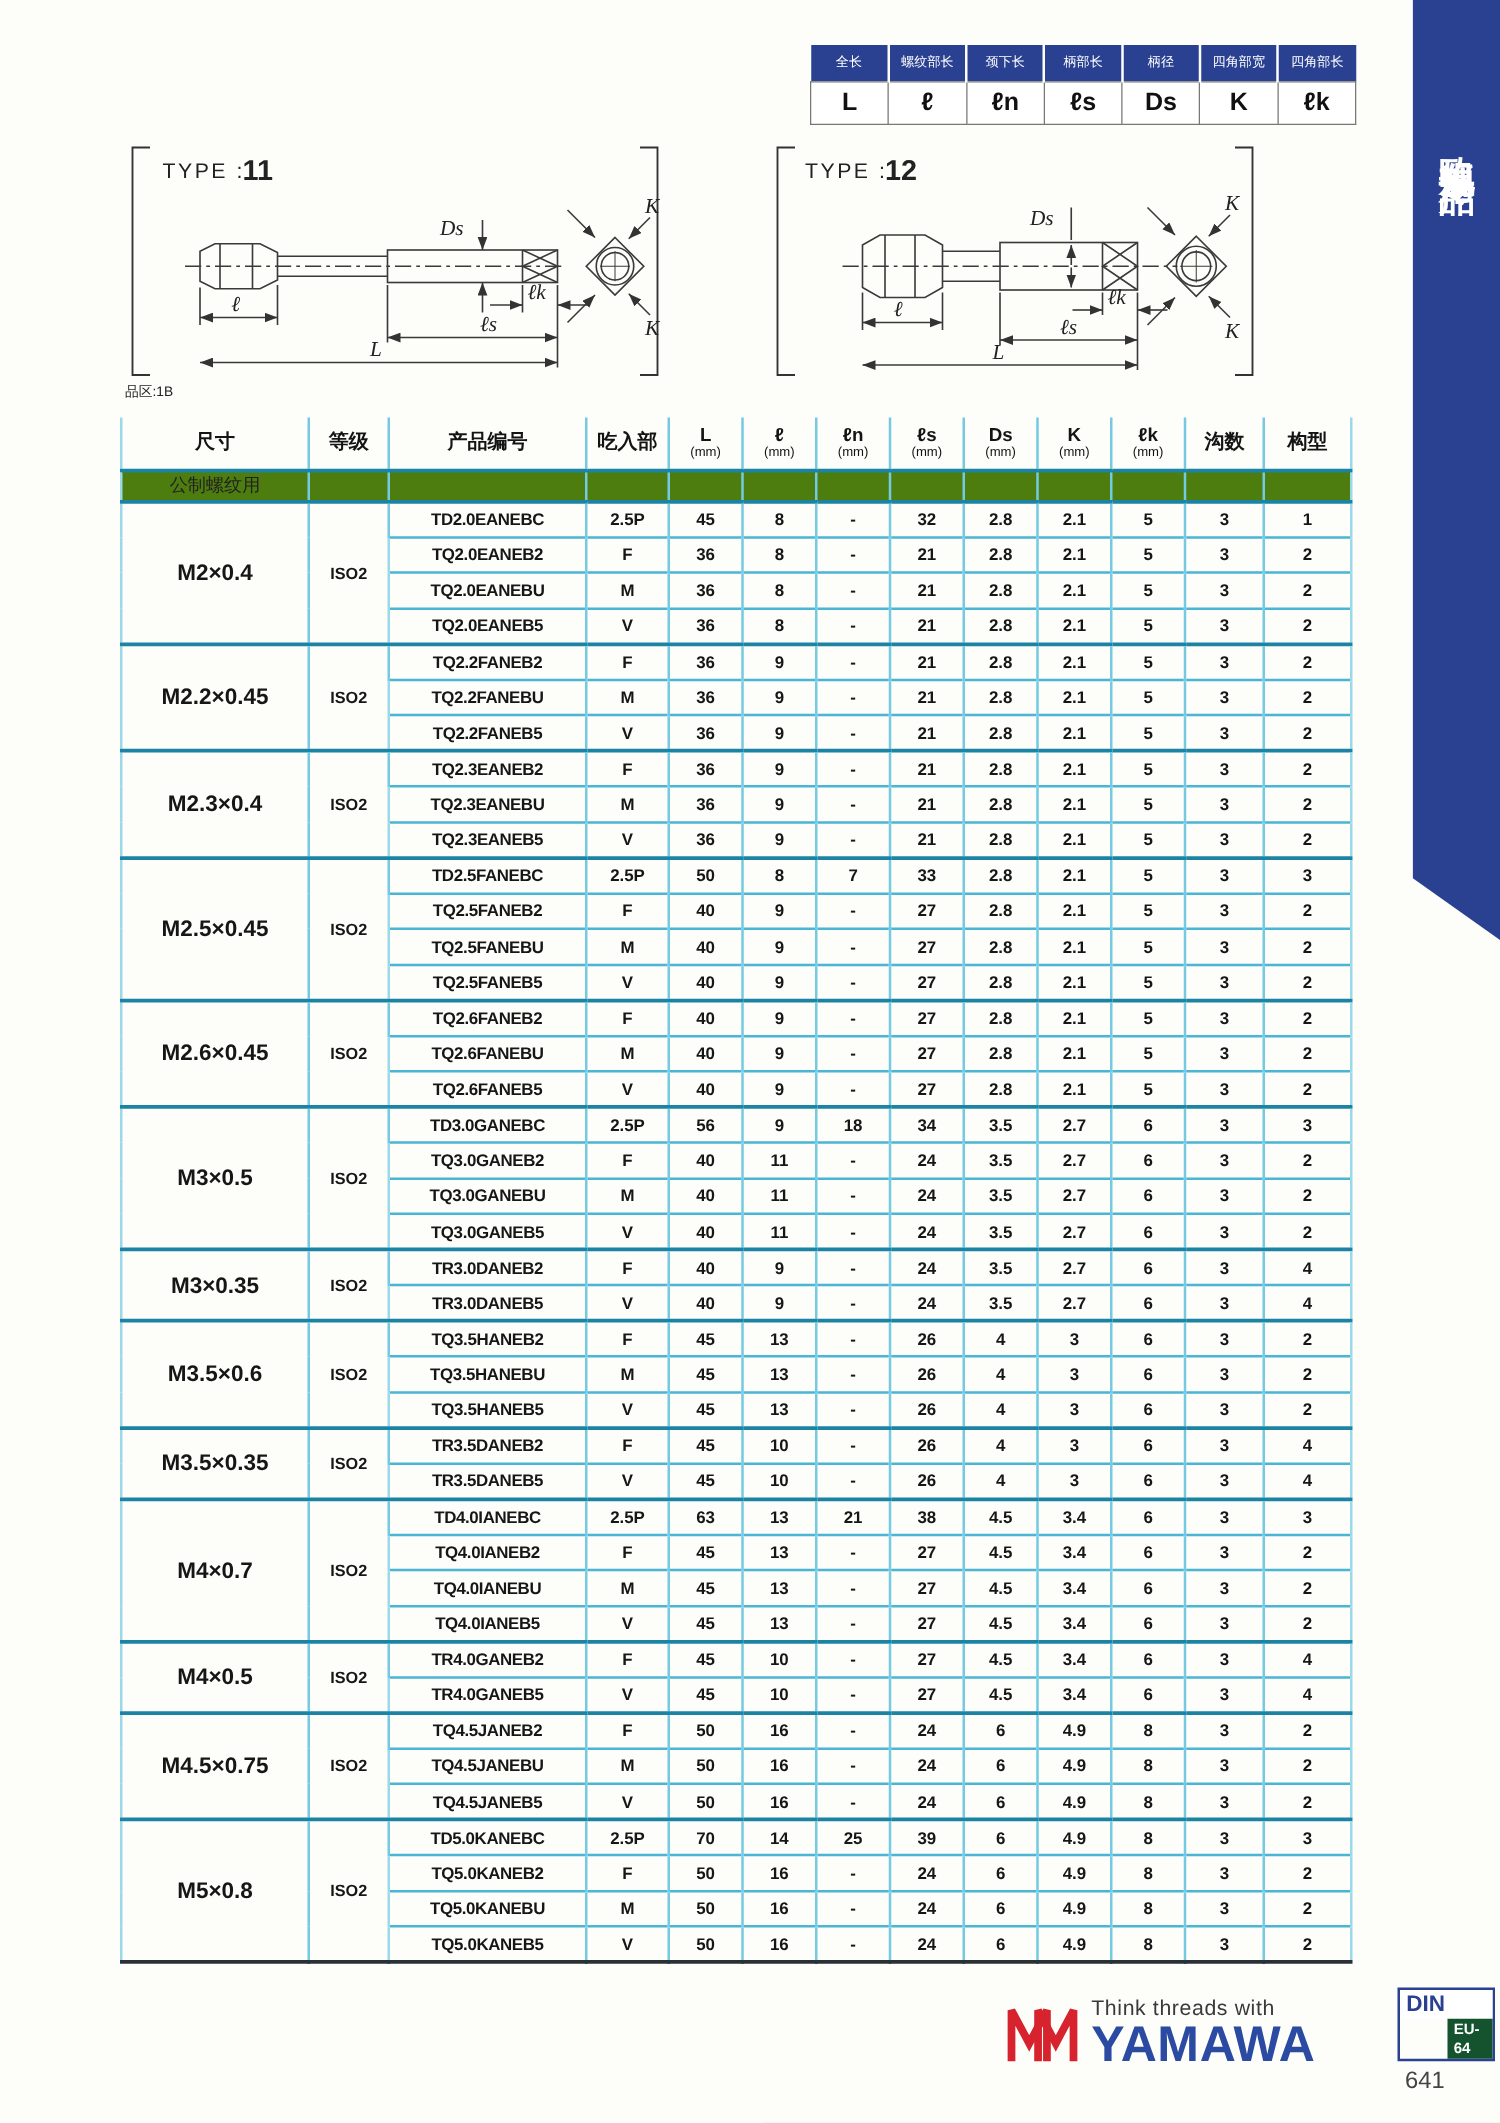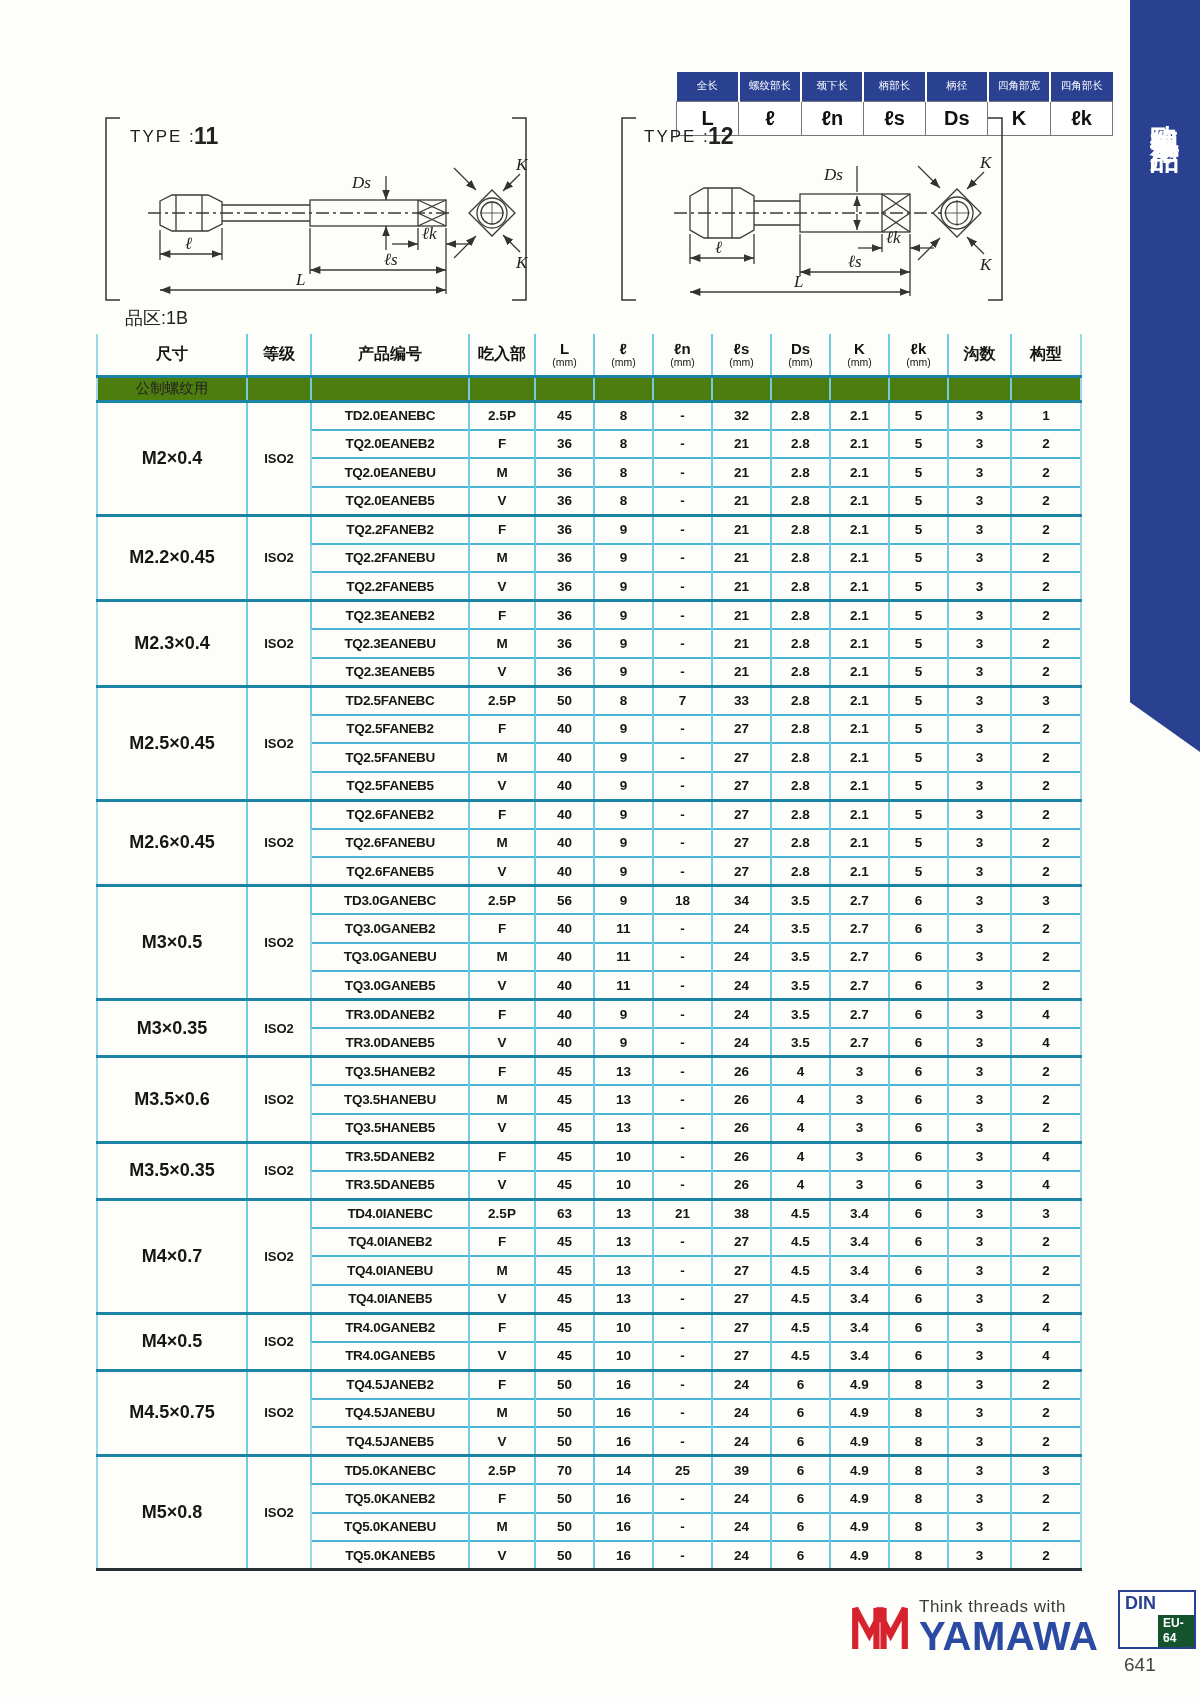--- a/index.html
+++ b/index.html
@@ -6,37 +6,37 @@
   body { font-family:"Liberation Sans", sans-serif; background:#e8e8e8; }
   .page { position:relative; width:1200px; height:1698px; background:#fdfdf9; overflow:hidden; margin:0 auto; }
 
   
   .banner { position:absolute; top:0; right:0; width:70px; height:752px; background:#2a4192;
             clip-path:polygon(0 0,100% 0,100% 100%,0 93.4%); }
   .banner-text { position:absolute; top:102px; left:50%; transform:translateX(-50%);
             writing-mode:vertical-rl; color:#fff; font-size:29px; font-weight:bold; letter-spacing:4px; }
 
   
-  .spec-table { position:absolute; left:676px; top:36px; width:437px; border-collapse:collapse; table-layout:fixed;margin-top:36px; }
+  .spec-table { position:absolute; left:648px; top:36px; width:437px; border-collapse:collapse; table-layout:fixed; }
   .spec-table th { background:#2a4192; color:#fff; font-size:10.5px; font-weight:normal; height:29px;
                    border-left:2px solid #fdfdf9; text-align:center; }
   .spec-table th:first-child { border-left:none; }
   .spec-table td { background:#fff; border:1.5px solid #777; font-size:20px; font-weight:bold;
                    text-align:center; height:34px; color:#111; }
 
   
   .diagram { position:absolute; top:108px; }
   .diagram.d11 { left:96px; }
   .diagram.d12 { left:612px; }
   .diagram text { fill:#222; }
   .dim-label { font-family:"Liberation Serif", serif; font-style:italic; font-size:17px; }
   .type-prefix { font-size:17px; letter-spacing:2px; }
   .type-num { font-size:23px; font-weight:bold; }
 
-  .series-label { position:absolute; left:100px; top:306px; font-size:18px; color:#222;margin-left:25px; }
+  .series-label { position:absolute; left:100px; top:306px; font-size:11px; color:#222; }
 
   
   .main-table { position:absolute; left:96px; top:334px; width:984px; border-collapse:collapse;
                 table-layout:fixed; border-bottom:3px solid #2a3038; }
   .main-table th { height:42px; font-size:16px; color:#141414; vertical-align:middle; text-align:center;
                    border-left:2px solid #74cae1; }
   .main-table th .hlabel { font-size:15px; font-weight:bold; line-height:1.05; }
   .main-table th .hlabel.cn { font-size:16px; }
   .main-table th .hunit { font-size:10.5px; font-weight:normal; line-height:1; }
   .main-table td { border-left:2px solid #74cae1; text-align:center; vertical-align:middle;
@@ -45,21 +45,21 @@
   .main-table th:last-child, .main-table td:last-child { border-right:2px solid #9bd8e8; }
   .main-table tr.sub td { background:#4d7c0f; border-top:3px solid #1b84a4; border-bottom:3px solid #1b84a4;
                    height:25px; font-weight:normal; font-size:14.5px; color:#222; }
   .main-table tr.gstart td { border-top:3px solid #1b84a4; }
   .main-table tr.gin td { border-top:2px solid #4ab5d4; }
   .main-table td.size { font-size:18px; letter-spacing:0; }
   .main-table td.grade { font-size:13px; }
   .main-table td.code { letter-spacing:-0.3px;margin-left:32px; }
 
   
-  .footer-brand { position:absolute; left:849px; top:1597px; display:flex; align-items:flex-start; }
+  .footer-brand { position:absolute; left:803px; top:1597px; display:flex; align-items:flex-start; }
   .brand-text { margin-left:8px; }
   .tagline { font-size:17px; color:#3a3a3a; letter-spacing:0.5px; }
   .brand-name { font-size:40px; font-weight:bold; color:#2b4aa2; line-height:0.95; letter-spacing:0.5px; }
   .din-block { position:absolute; left:1118px; top:1590px; width:78px; }
   .din-box { border:2px solid #2a4192; }
   .din-row { color:#2a4192; font-weight:bold; font-size:18px; padding:0 5px; background:#fff; line-height:1.25; }
   .eu-row { color:#fff; font-weight:bold; font-size:12px; padding:1px 5px; background:#14532d; line-height:1.25;margin-left:38px; }
   .page-num { color:#444; font-size:19px; padding:5px 6px 0 6px; }
 </style>
 </head>

